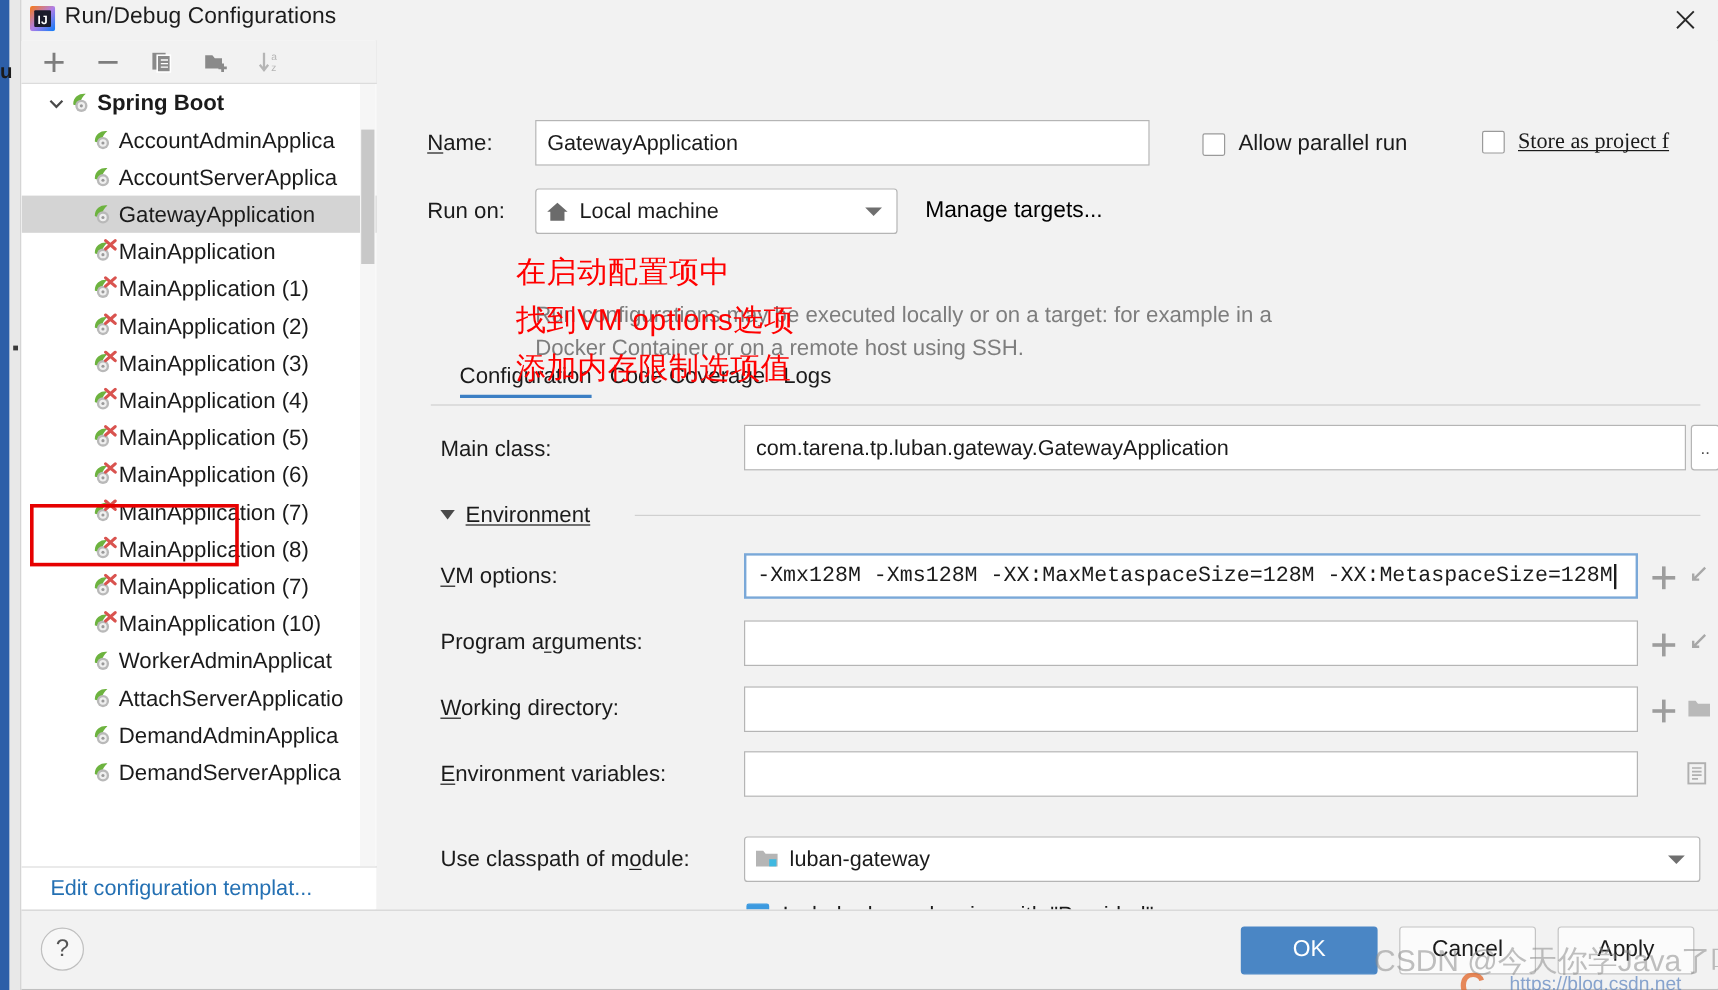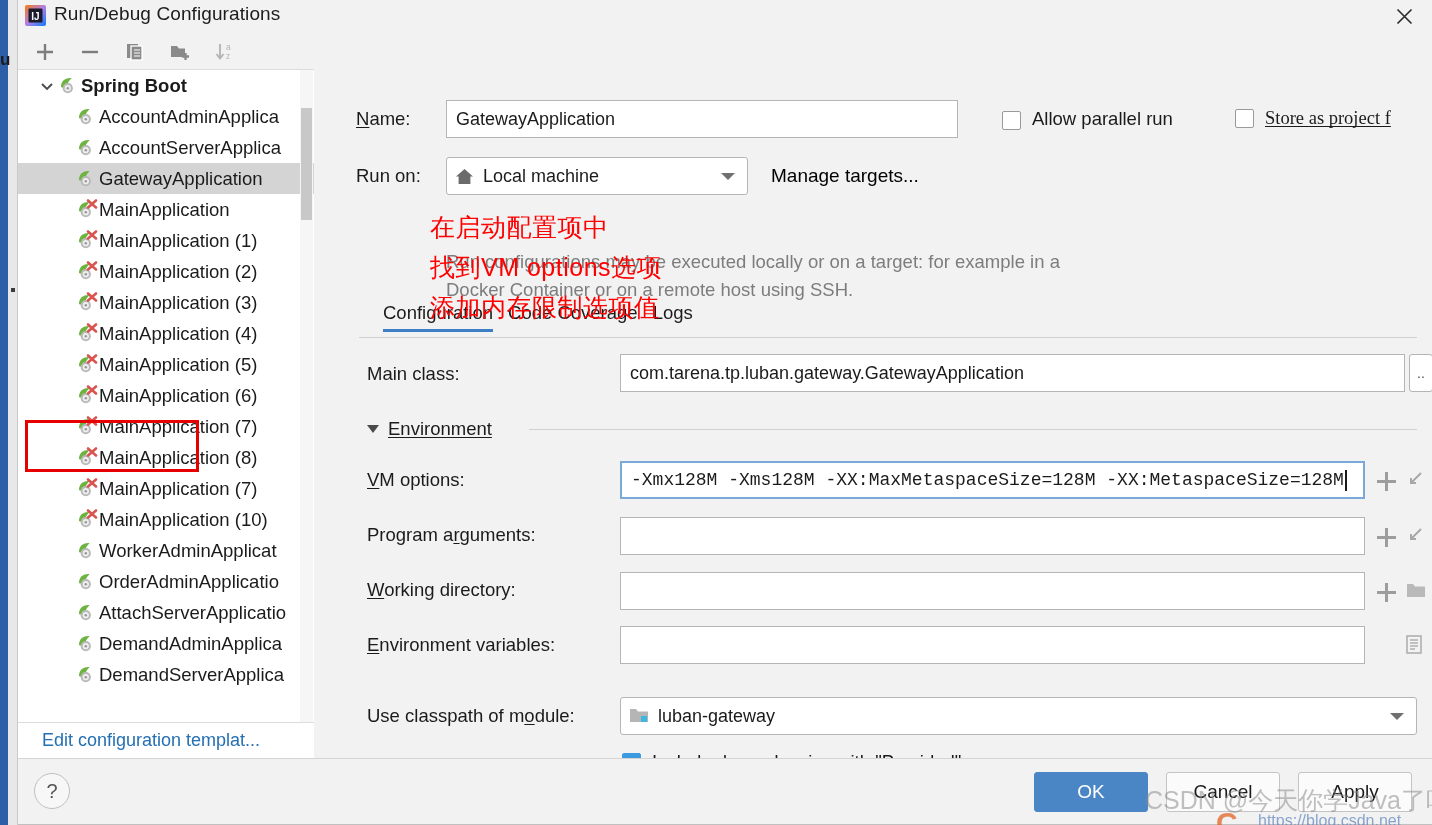--- a/index.html
+++ b/index.html
@@ -494,30 +494,20 @@
             <span class="node-label">WorkerAdminApplicat</span>
           </div>
           <div class="tree-row">
             <span class="indent"></span>
             <span class="sb-icon"><svg width="22" height="21" viewBox="0 0 22 21">
                 <path d="M3 12 C3 5, 9 2.5, 13.5 3.2 C11 5.5, 9.5 8, 8.5 11 C6.5 12.8, 4.5 13, 3 12 Z" fill="#6db33f"></path>
                 <circle cx="9.8" cy="13.2" r="5.1" fill="#b9b9b9"></circle>
                 <circle cx="9.8" cy="13.2" r="3.1" fill="#efefef"></circle>
                 <circle cx="9.8" cy="13.2" r="1.3" fill="#9a9a9a"></circle>
               </svg></span>
-            <span class="node-label">OrderAdminApplicatio</span>
-          </div>
-          <div class="tree-row">
-            <span class="indent"></span>
-            <span class="sb-icon"><svg width="22" height="21" viewBox="0 0 22 21">
-                <path d="M3 12 C3 5, 9 2.5, 13.5 3.2 C11 5.5, 9.5 8, 8.5 11 C6.5 12.8, 4.5 13, 3 12 Z" fill="#6db33f"></path>
-                <circle cx="9.8" cy="13.2" r="5.1" fill="#b9b9b9"></circle>
-                <circle cx="9.8" cy="13.2" r="3.1" fill="#efefef"></circle>
-                <circle cx="9.8" cy="13.2" r="1.3" fill="#9a9a9a"></circle>
-              </svg></span>
             <span class="node-label">AttachServerApplicatio</span>
           </div>
           <div class="tree-row">
             <span class="indent"></span>
             <span class="sb-icon"><svg width="22" height="21" viewBox="0 0 22 21">
                 <path d="M3 12 C3 5, 9 2.5, 13.5 3.2 C11 5.5, 9.5 8, 8.5 11 C6.5 12.8, 4.5 13, 3 12 Z" fill="#6db33f"></path>
                 <circle cx="9.8" cy="13.2" r="5.1" fill="#b9b9b9"></circle>
                 <circle cx="9.8" cy="13.2" r="3.1" fill="#efefef"></circle>
                 <circle cx="9.8" cy="13.2" r="1.3" fill="#9a9a9a"></circle>
               </svg></span>

